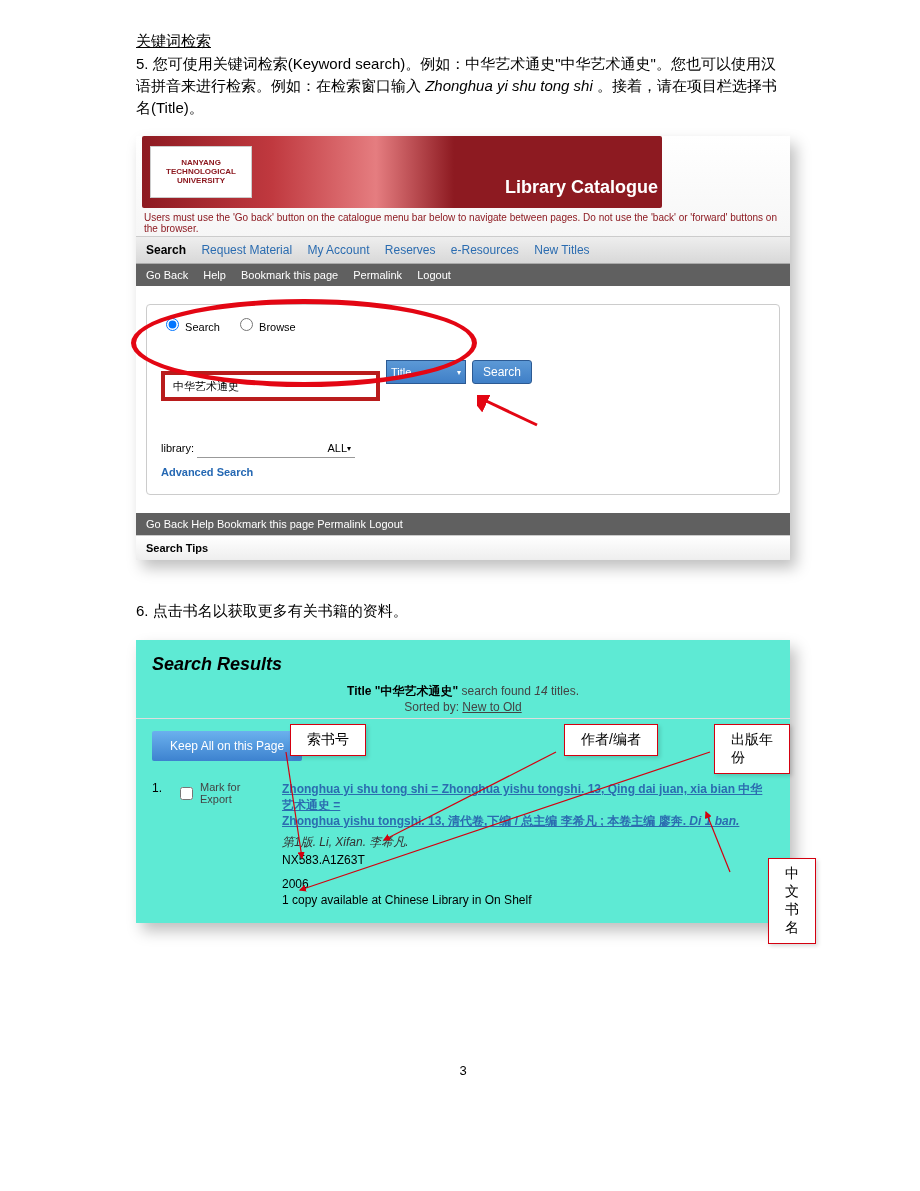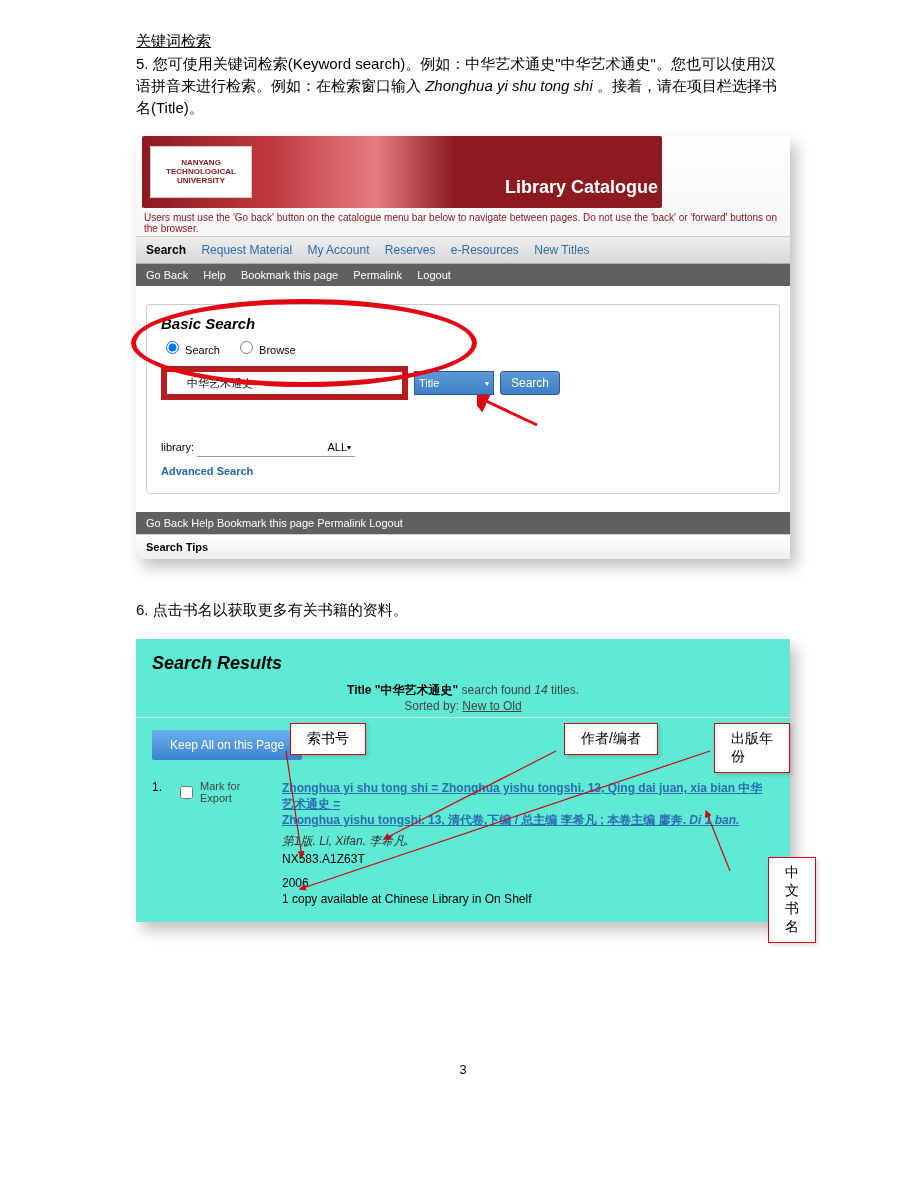--- a/index.html
+++ b/index.html
@@ -106,23 +106,24 @@
     font-style:italic;
     font-size:15px;
     margin-bottom:6px;
   }
   .radio-row { font-size: 11px; margin-bottom: 10px;}
   .radio-row label { margin-right: 12px; }
   .search-row { display:flex; align-items:center; gap:6px; margin-bottom:10px; }
   .search-input {
     width: 195px;
     height: 22px;
-    border:6px solid #b91c1c;
+    border:4px solid #b91c1c;
     font-size:11px;
-    padding: 0 20px;
+    padding: 0 8px;
+    margin-top: 28px;
   }
   .field-select {
     background: linear-gradient(#5c99d6,#3f7fc7);
     color:#fff;
     font-size:11px;
     height:22px;
     width: 70px;
     border:1px solid #2c5a93;
     display:flex;
     align-items:center;
@@ -305,21 +306,20 @@
         <div class="callout-oval"></div>
         <svg class="arrow1" width="70" height="40">
           <defs>
               <marker id="ah1" markerWidth="8" markerHeight="8" refX="2" refY="4" orient="auto">
             <polygon points="0,0 8,4 0,8" fill="#e30613"></polygon>
               </marker>
             </defs>
           <line x1="60" y1="30" x2="5" y2="4" stroke="#e30613" stroke-width="3" marker-end="url(#ah1)"></line>
         </svg>
 
-        <div class="basic-title">Basic Search</div>
         <div class="radio-row">
           <label><input type="radio" checked="" style=""> <span>Search</span></label>
           <label><input type="radio" style=""> <span>Browse</span></label>
         </div>
         <div class="search-row">
           <input class="search-input" value="中华艺术通史" style="">
           <div class="field-select">
             <span>Title</span>
             <span class="chev">▾</span>
           </div>

